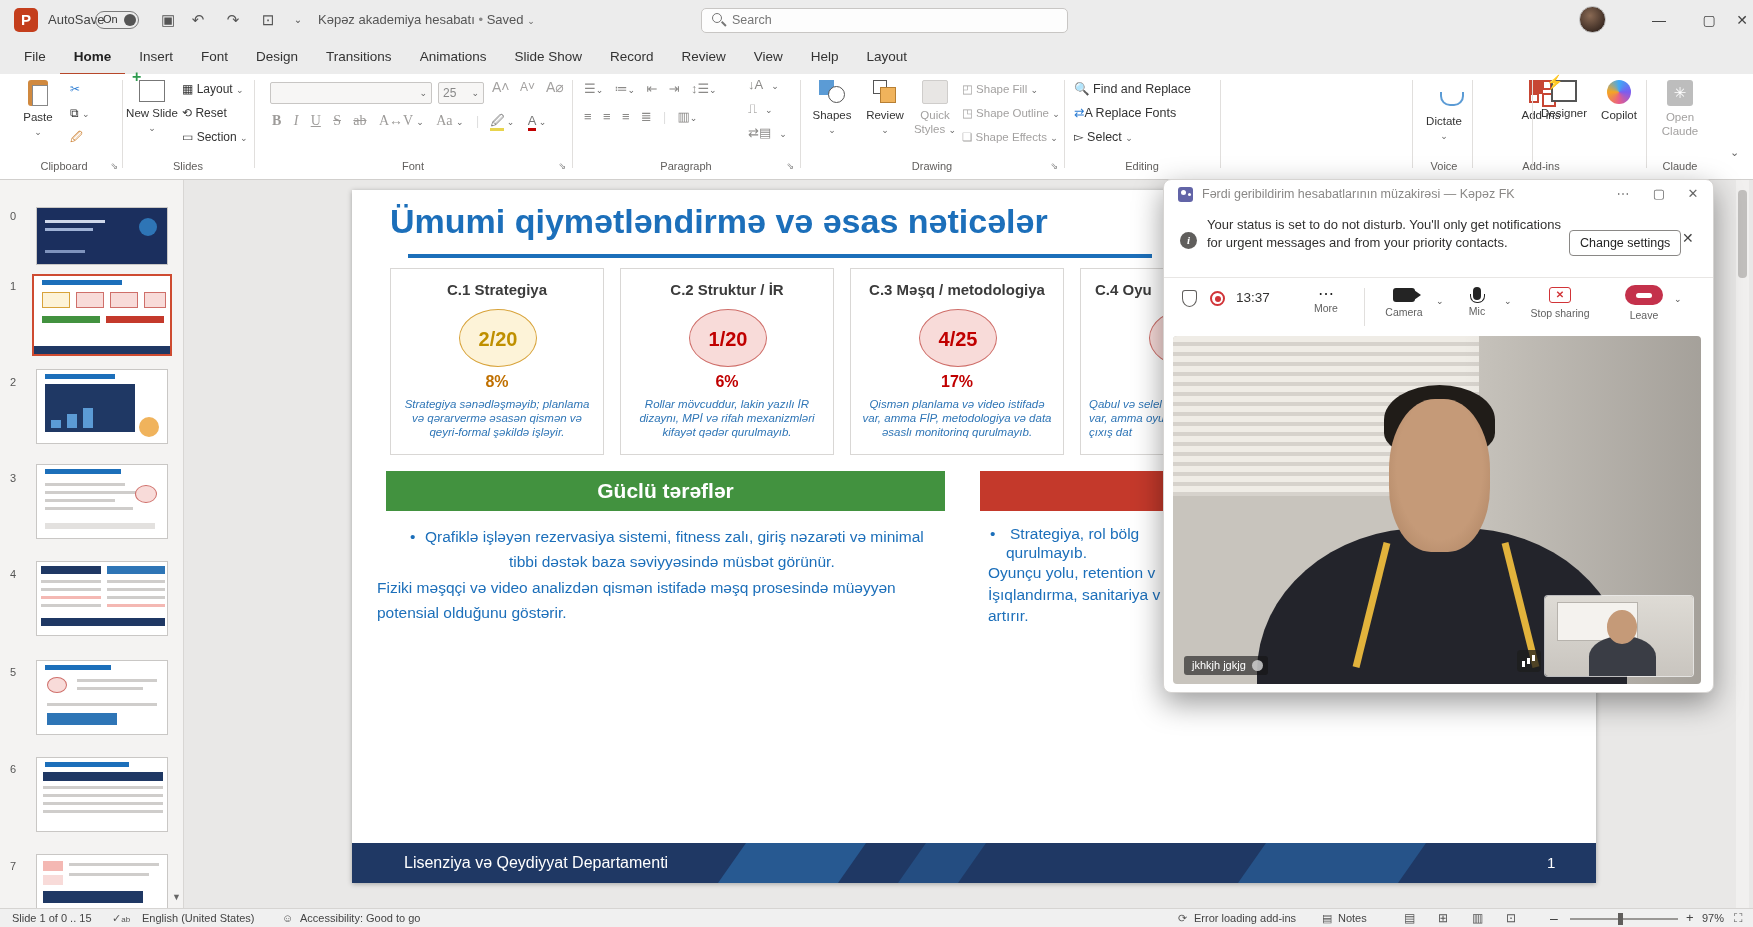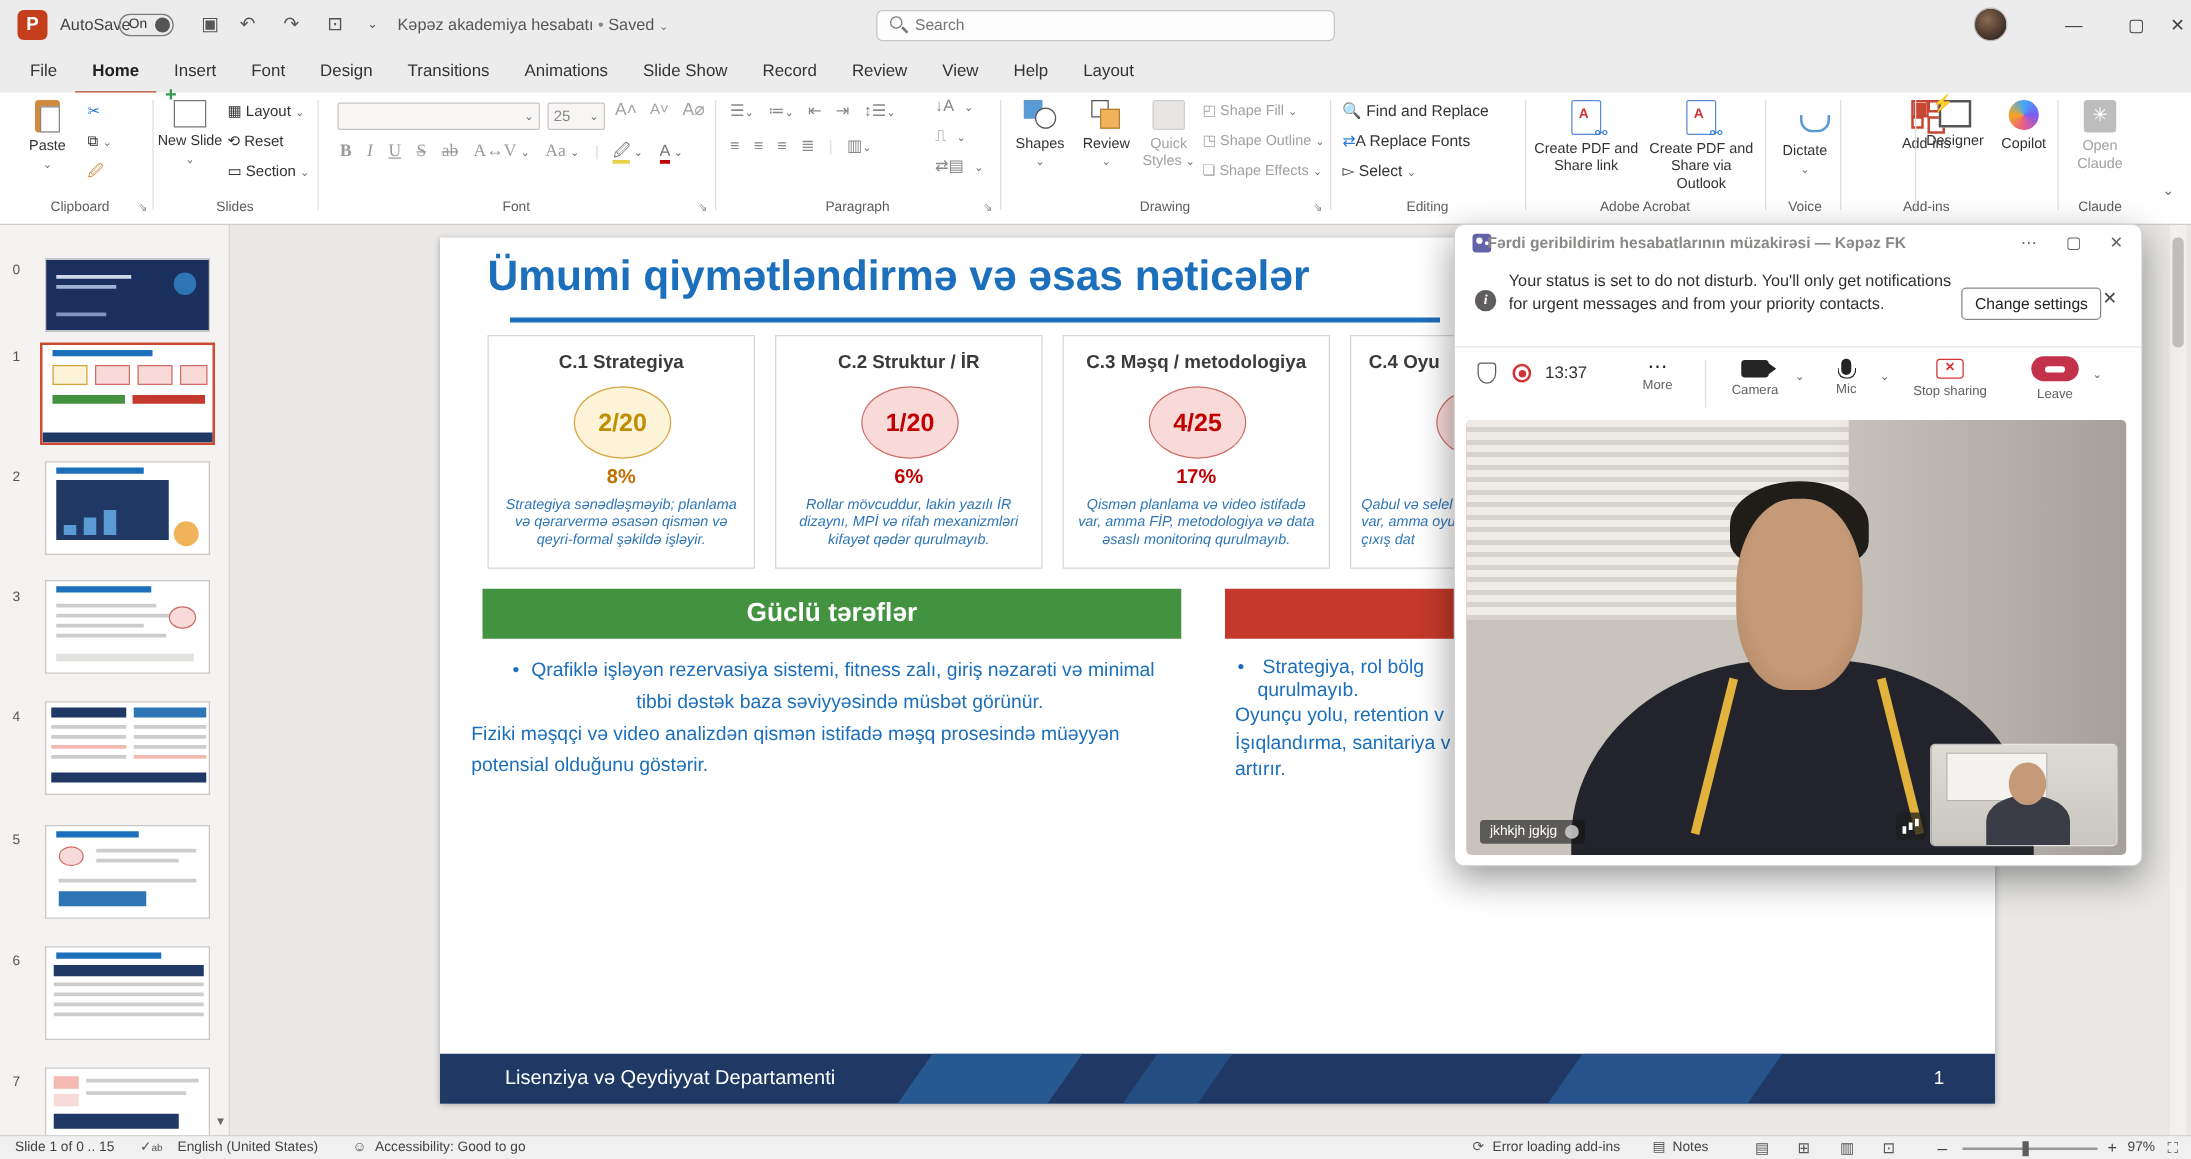--- a/index.html
+++ b/index.html
@@ -104,21 +104,21 @@
   #footer-text { position:absolute; left:52px; top:0; line-height:40px; font-size:16px; }
   #page-num { position:absolute; left:1195px; top:0; line-height:40px; font-size:15px; }
   #vscroll { left:1551px; top:0px; width:13px; height:728px; background:#f1f0ef; }
   #vthumb { position:absolute; left:2px; top:10px; width:9px; height:88px; background:#c1bfbd; border-radius:4px; }
 
   
   #teams { left:1163px; top:179px; width:551px; height:514px; background:#fff; border-radius:8px; box-shadow:0 10px 30px rgba(0,0,0,.4); border:1px solid #d6d4d2; }
   #t-titlebar { position:absolute; left:0; top:0; width:100%; height:28px; }
   #t-icon { position:absolute; left:14px; top:7px; width:15px; height:15px; background:#6264a7; border-radius:3px; }
   #t-icon::after { content:""; position:absolute; left:3px; top:3px; width:5px; height:5px; border-radius:50%; background:#fff; box-shadow:6px 2px 0 -1px #fff; }
-  #t-title { position:absolute; left:26px; top:0; line-height:28px; font-size:12.5px; color:#8a8886;font-weight:bold; }
+  #t-title { position:absolute; left:38px; top:0; line-height:28px; font-size:12.5px; color:#8a8886; }
   .t-ctl { position:absolute; top:0; width:36px; height:28px; text-align:center; line-height:28px; color:#666; font-size:13px; }
   #t-notif { position:absolute; left:0; top:28px; width:100%; height:70px; border-bottom:1px solid #e8e6e4; }
   #t-info-ico { position:absolute; left:16px; top:24px; width:17px; height:17px; border-radius:50%; background:#605e5c; color:#fff; font-size:11px; font-style:italic; font-weight:bold; text-align:center; line-height:17px; font-family:"Liberation Serif", serif; }
   #t-notif-text { position:absolute; left:43px; top:8px; width:360px; font-size:13px; color:#323130; line-height:17.5px; }
   #t-change { position:absolute; left:405px; top:22px; height:26px; padding:0 10px; border:1px solid #8a8886; border-radius:4px; background:#fff; font-size:12.5px; line-height:24px; color:#242424; }
   #t-notif-close { position:absolute; left:518px; top:22px; font-size:14px; color:#444; }
   #t-toolbar { position:absolute; left:0; top:98px; width:100%; height:58px; }
   .t-item { position:absolute; text-align:center; font-size:10.5px; color:#616161; }
   .t-chev { position:absolute; font-size:9px; color:#555; }
   .t-div { position:absolute; top:10px; width:1px; height:38px; background:#e1dfdd; }
@@ -320,31 +320,20 @@
     <div class="rgsep" style="left:1064px;"></div>
 
     <div class="rgroup" style="left:1068px;width:148px;">
       <div class="smallrow" style="left:6px;top:4px;font-size:12.5px;">🔍 <span>Find and Replace</span></div>
       <div class="smallrow" style="left:6px;top:28px;font-size:12.5px;"><span style="color:#2b7cd3;">⇄</span>A <span>Replace Fonts</span></div>
       <div class="smallrow" style="left:6px;top:52px;font-size:12.5px;">▻ <span>Select</span> <span class="chev">⌄</span></div>
       <div class="rglabel">Editing</div>
     </div>
     <div class="rgsep" style="left:1220px;"></div>
 
-    <div class="rgroup" style="left:1224px;width:184px;">
-      <div class="bigbtn" style="left:2px;width:86px;">
-        <div class="bigico i-pdf"></div>
-        <span>Create PDF and Share link</span>
-      </div>
-      <div class="bigbtn" style="left:92px;width:90px;">
-        <div class="bigico i-pdf"></div>
-        <span>Create PDF and Share via Outlook</span>
-      </div>
-      <div class="rglabel">Adobe Acrobat</div>
-    </div>
     <div class="rgsep" style="left:1412px;"></div>
 
     <div class="rgroup" style="left:1416px;width:56px;">
       <div class="bigbtn" style="left:2px;width:52px;">
         <div class="bigico" style="height:30px;padding-top:2px;"><span class="i-mic"></span></div>
         <span>Dictate</span><br><span class="chev">⌄</span>
       </div>
       <div class="rglabel">Voice</div>
     </div>
     <div class="rgsep" style="left:1472px;"></div>

